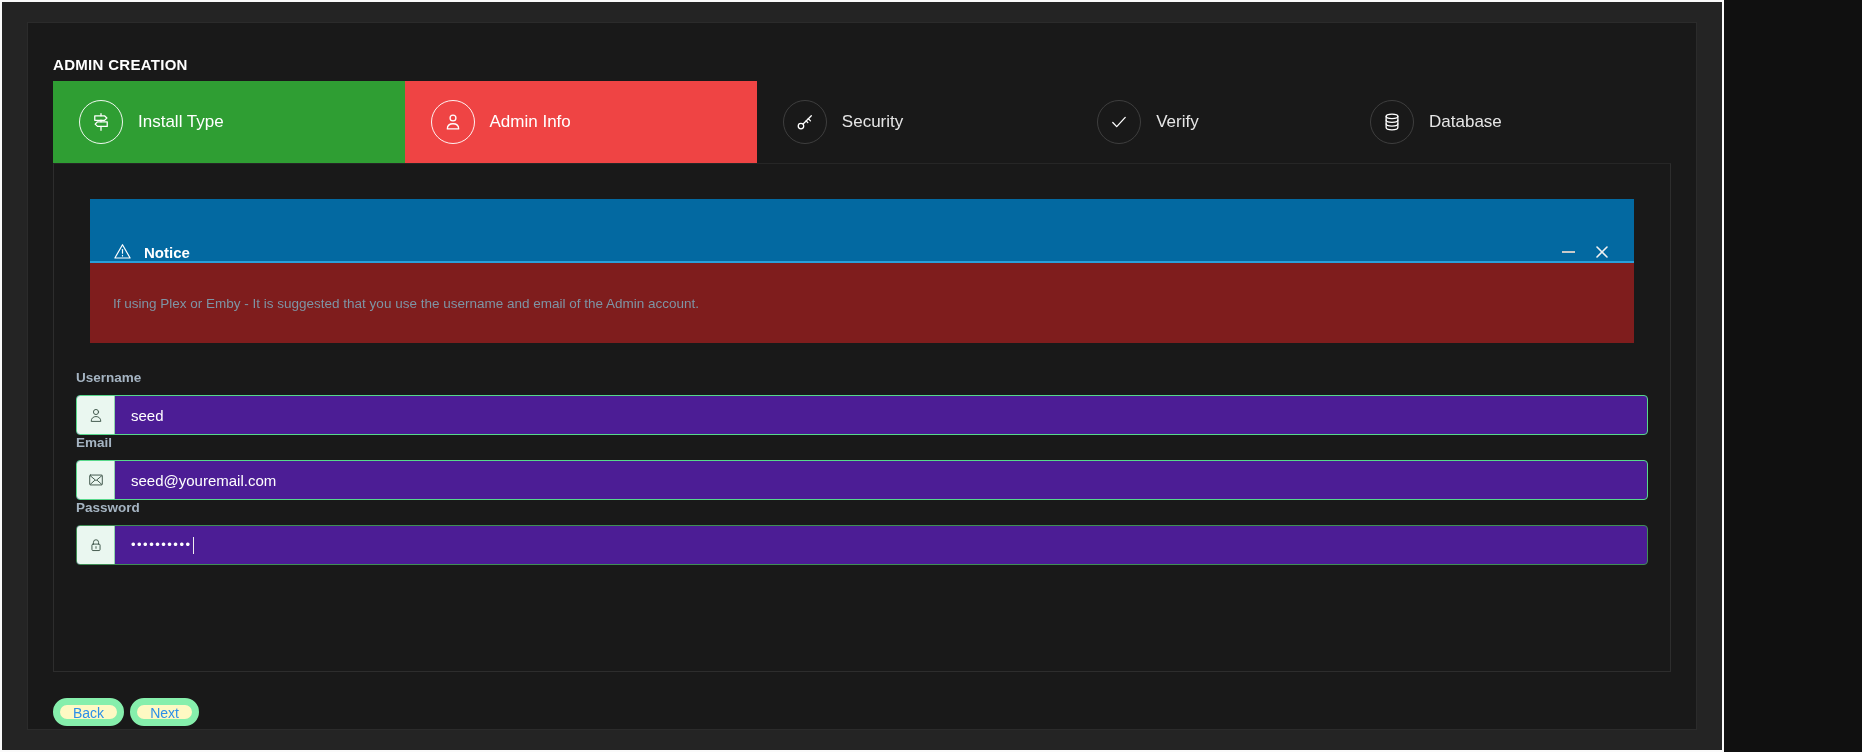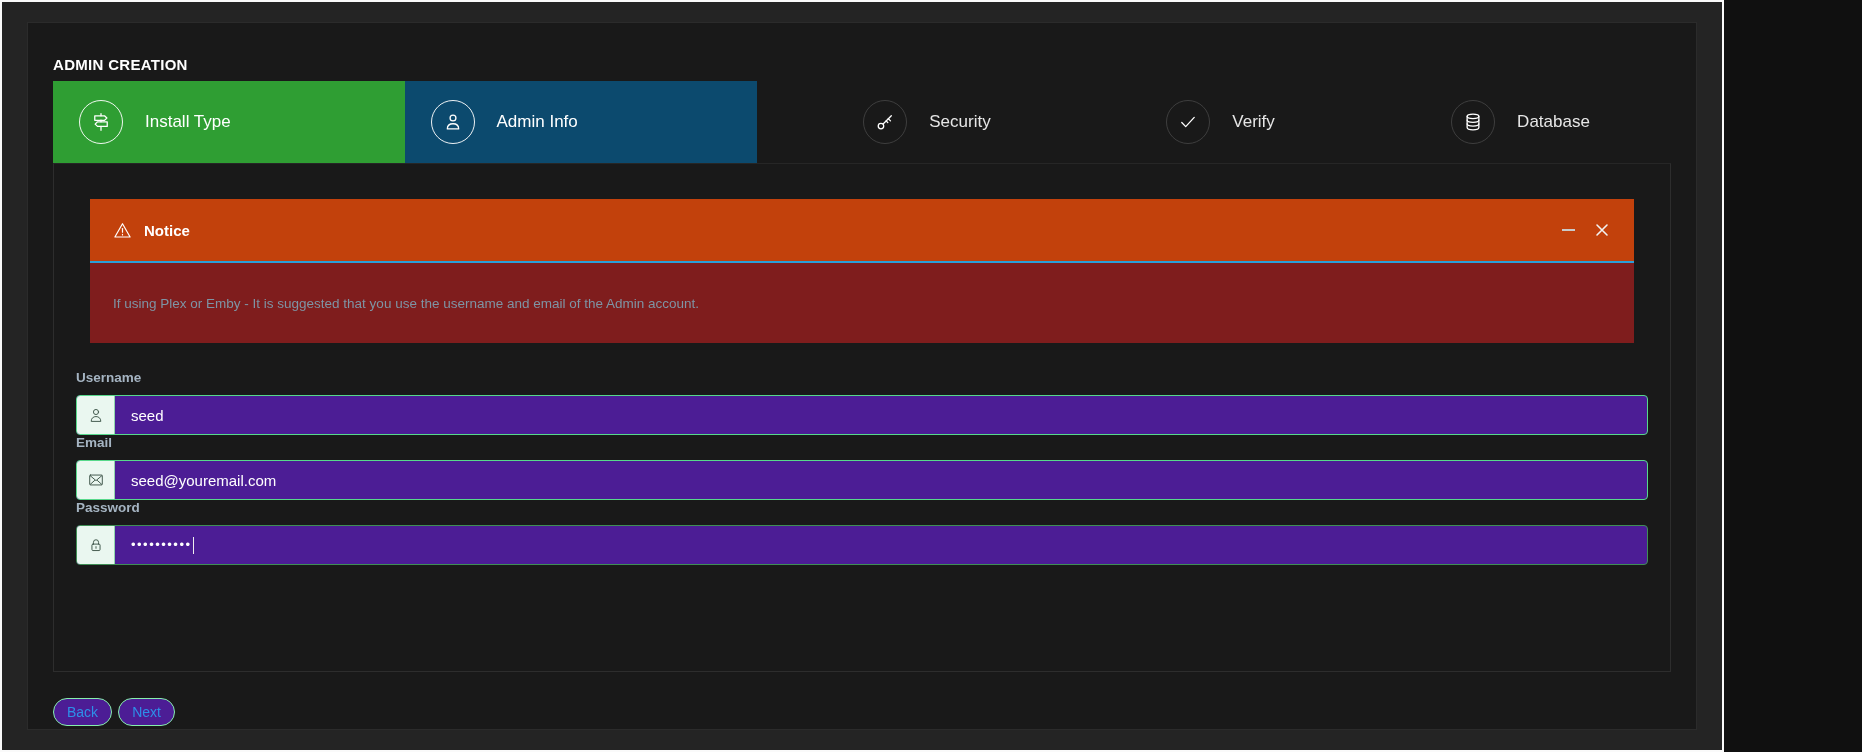--- a/index.html
+++ b/index.html
@@ -16,44 +16,44 @@
   }
 
   
   .page-title{
     color:#ffffff; font-size:15px; font-weight:bold; letter-spacing:.3px;
     height:16px; line-height:16px;
   }
 
   
   .tabs{ display:flex; margin-top:8px; height:82px; }
-  .tab{ display:flex; align-items:center; padding-left:26px; gap:22px; cursor:pointer; }
+  .tab{ display:flex; align-items:center; padding-left:26px; gap:15px; cursor:pointer; }
   .tab.completed{ background:#2f9e33; }
-  .tab.active{ background:#0c4a6e; }
-  .tab.pending{ background:transparent;justify-content:center; }
+  .tab.active{ background:#ef4444; }
+  .tab.pending{ background:transparent; }
   .tab-circle{
     width:44px; height:44px; border-radius:50%; flex:0 0 44px;
     border:1.5px solid rgba(255,255,255,.92);
     display:flex; align-items:center; justify-content:center;
   }
   .tab.pending .tab-circle{ border-color:#3e3e3e; }
   .tab-circle svg{ width:22px; height:22px; stroke:#ffffff; fill:none; stroke-width:1.4; stroke-linecap:round; stroke-linejoin:round; }
   .tab-label{ color:#ffffff; font-size:17px; }
   .tab.pending .tab-label{ color:#e6e6e6; }
 
   
   .panel{
     height:509px; border:1px solid #2d2d2d; border-top-color:#262626;
     padding:35px 22px 0;
   }
 
   
   .notice{ margin:0 14px; }
   .notice-header{
-    height:62px; background:#c2410c; display:flex; align-items:center; padding:0 23px;
+    height:62px; background:#0369a1; display:flex; align-items:flex-end; padding:0 23px;
   }
   .notice-header svg.warn{ width:19px; height:19px; stroke:#ffffff; fill:none; stroke-width:1.5; stroke-linejoin:round; stroke-linecap:round; }
   .notice-title{ color:#ffffff; font-size:15px; font-weight:bold; margin-left:12px; }
   .notice-actions{ margin-left:auto; display:flex; align-items:center; gap:16px; }
   .icon-btn{ background:none; border:none; cursor:pointer; display:flex; align-items:center; justify-content:center; width:18px; height:18px; }
   .minimize-bar{ display:block; width:13px; height:2px; background:#c9c9c9; }
   .icon-btn svg{ width:14px; height:14px; stroke:#f2f2f2; stroke-width:1.6; stroke-linecap:round; }
   .notice-divider{ height:2px; background:#2b9fd9; }
   .notice-body{
     height:80px; background:#7f1d1d; display:flex; align-items:center; padding:0 23px;
@@ -86,21 +86,21 @@
     flex:1; display:flex; align-items:center; padding:0 16px; color:#ffffff;
   }
   .dots{ font-size:13px; letter-spacing:1.5px; line-height:40px; }
   .caret{ display:inline-block; width:1px; height:17px; background:#eeeeee; margin-left:1px; animation:blink 1s steps(1) infinite; }
   @keyframes blink{ 50%{ opacity:0; } }
 
   
   .actions-row{ display:flex; gap:6px; margin-top:26px; }
   .btn{
     height:28px; padding:0 13px; border-radius:14px;
-    background:#4c1d95; border:1px solid #86efac;
+    background:#fef9c3; border:7px solid #86efac;
     color:#2d8fe8; font-size:14px; cursor:pointer;
     font-family:"Liberation Sans", sans-serif;
   }
 </style>
 </head>
 <body>
 
 <div class="screen">
   <div class="card">
 

